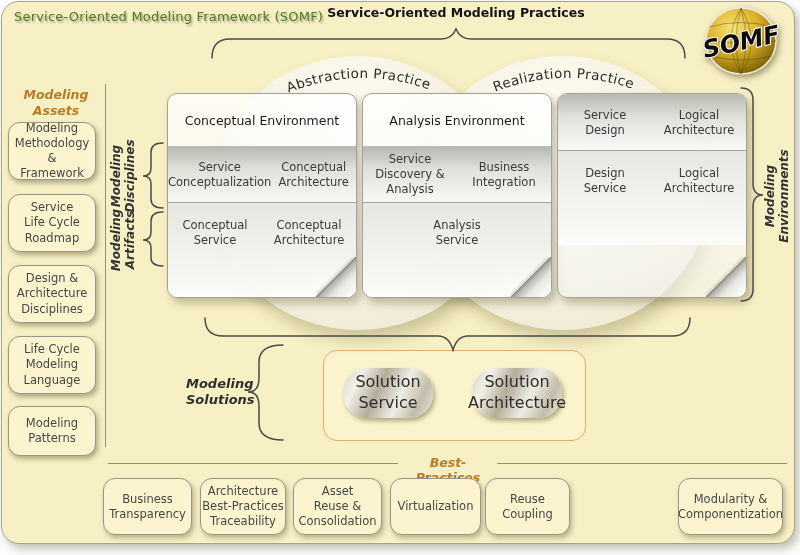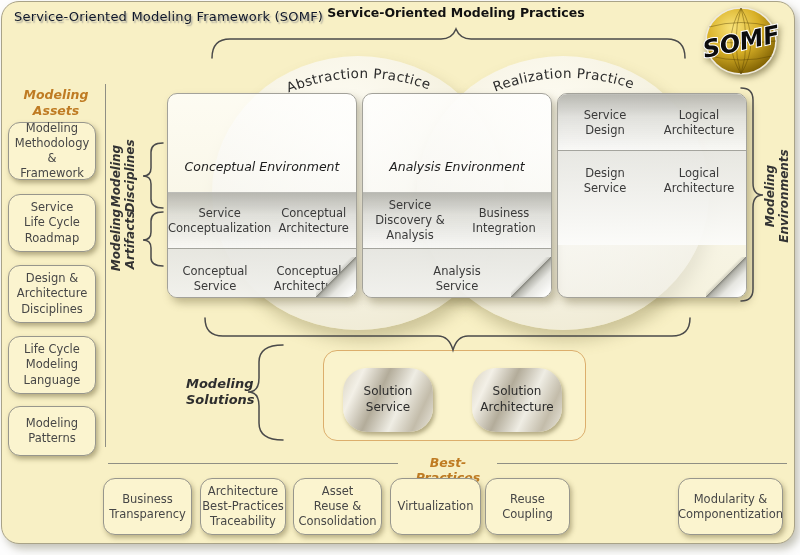--- a/index.html
+++ b/index.html
@@ -14,58 +14,58 @@
                       rgba(244,241,228,.85) 55%, rgba(229,224,201,.8) 100%);
            box-shadow:5px 10px 16px rgba(115,105,60,.33);z-index:2;}
   #ell1{left:212px;top:56px}
   #ell2{left:417px;top:56px}
   
   .env{position:absolute;top:93px;width:190px;height:205px;box-sizing:border-box;
        border:1px solid #a3a29a;border-radius:10px;overflow:hidden;z-index:3;
        background:linear-gradient(180deg, rgba(255,255,255,.78), rgba(243,243,240,.6));
        box-shadow:4px 5px 8px rgba(105,95,55,.4);}
   .env-title{height:52px;display:flex;align-items:center;justify-content:center;
-             font-style:italic;font-size:12.5px;color:#1d1d1d;margin-top:46px;}
+             font-size:12.5px;color:#1d1d1d;}
   .env-disc{height:57px;box-sizing:border-box;border-top:1px solid rgba(140,140,133,.55);
             border-bottom:1px solid rgba(150,150,143,.6);
             background:linear-gradient(180deg, rgba(168,168,161,.8) 0%, rgba(214,214,209,.72) 40%, rgba(248,248,246,.85) 100%);
             display:grid;grid-template-columns:1fr 1fr;align-items:center;}
   .env-art{height:94px;box-sizing:border-box;padding-top:15px;
            background:linear-gradient(180deg, rgba(228,228,223,.85) 0%, rgba(252,252,250,.92) 100%);
            display:grid;grid-template-columns:1fr 1fr;align-items:start;}
   .env-art.one{grid-template-columns:1fr;}
   .cell{font-size:11.5px;color:#3a3a3a;text-align:center;white-space:pre-line;line-height:1.28;}
   .curl{position:absolute;right:0;bottom:0;width:40px;height:40px;
         background:linear-gradient(to top left, #fcfcfb 10%, #e6e6e1 32%, #b3b3ab 46%,
                    #8b8b83 50%, rgba(110,110,100,.25) 51%, rgba(0,0,0,0) 57%);}
   
-  .red-title{position:absolute;left:14px;top:9px;font-size:13px;color:#0f172a;z-index:4;
+  .red-title{position:absolute;left:14px;top:9px;font-size:13px;color:#4d7c0f;z-index:4;
              letter-spacing:.2px;text-shadow:1.5px 1.5px 1.5px rgba(140,140,140,.7);}
   .black-title{position:absolute;left:300px;top:5px;width:312px;text-align:center;z-index:4;
                font-size:12.5px;font-weight:bold;color:#111;}
   .orange{color:#bf7b23;font-weight:bold;font-style:italic;}
   .assets-head{position:absolute;left:8px;top:87px;width:96px;text-align:center;
                font-size:12.5px;white-space:pre-line;line-height:1.25;z-index:4;}
   .side-box{position:absolute;left:8px;width:88px;border-radius:12px;z-index:4;
             background:#fbf4cf;border:1px solid #97968c;box-shadow:2px 3px 5px rgba(110,100,60,.5);
             display:flex;align-items:center;justify-content:center;text-align:center;
             font-size:11.5px;color:#474747;white-space:pre-line;line-height:1.32;box-sizing:border-box;}
   .vline{position:absolute;left:105px;top:84px;width:1px;height:363px;background:#8f8f84;z-index:3;}
   .rot{position:absolute;font-weight:bold;font-style:italic;font-size:12px;color:#333;
        white-space:pre-line;text-align:center;line-height:1.2;z-index:4;
        transform:translate(-50%,-50%) rotate(-90deg);}
   .sol-label{position:absolute;left:186px;top:376px;font-size:13px;font-weight:bold;
              font-style:italic;color:#2e2e2e;white-space:pre-line;line-height:1.2;z-index:4;}
   .sol-frame{position:absolute;left:323px;top:350px;width:261px;height:89px;z-index:3;
              border:1px solid #dcae6c;border-radius:14px;background:rgba(252,246,210,.55);}
-  .sol-box{position:absolute;top:368px;width:90px;height:64px;z-index:4;
+  .sol-box{position:absolute;top:368px;width:90px;height:50px;z-index:4;
            background:linear-gradient(115deg,#d8d2c0 0%,#f3f0e7 18%,#b3ac9a 40%,#efede4 62%,#c3bcaa 82%,#ebe8de 100%);
            box-shadow:2px 3px 4px rgba(110,100,60,.5);
            display:flex;align-items:center;justify-content:center;text-align:center;
-           font-size:12px;color:#2d2d2d;white-space:pre-line;line-height:1.3;border-radius:24px;}
+           font-size:16px;color:#2d2d2d;white-space:pre-line;line-height:1.3;border-radius:24px;}
   .bp-head{position:absolute;left:400px;top:455px;width:96px;text-align:center;
            font-size:12.5px;z-index:4;}
   .bp-line{position:absolute;top:463px;height:1px;background:#8f8f84;z-index:3;}
   .bp-box{position:absolute;top:478px;height:57px;border-radius:12px;z-index:4;
           background:#fbf4cf;border:1px solid #97968c;box-shadow:2px 3px 5px rgba(110,100,60,.45);
           display:flex;align-items:center;justify-content:center;text-align:center;
           font-size:11.5px;color:#474747;white-space:pre-line;line-height:1.3;box-sizing:border-box;}
   .overlay{position:absolute;left:0;top:0;z-index:5;pointer-events:none;}
   .logo{position:absolute;left:703px;top:5px;z-index:6;filter:drop-shadow(2px 3px 3px rgba(70,60,20,.5));}
 </style>

